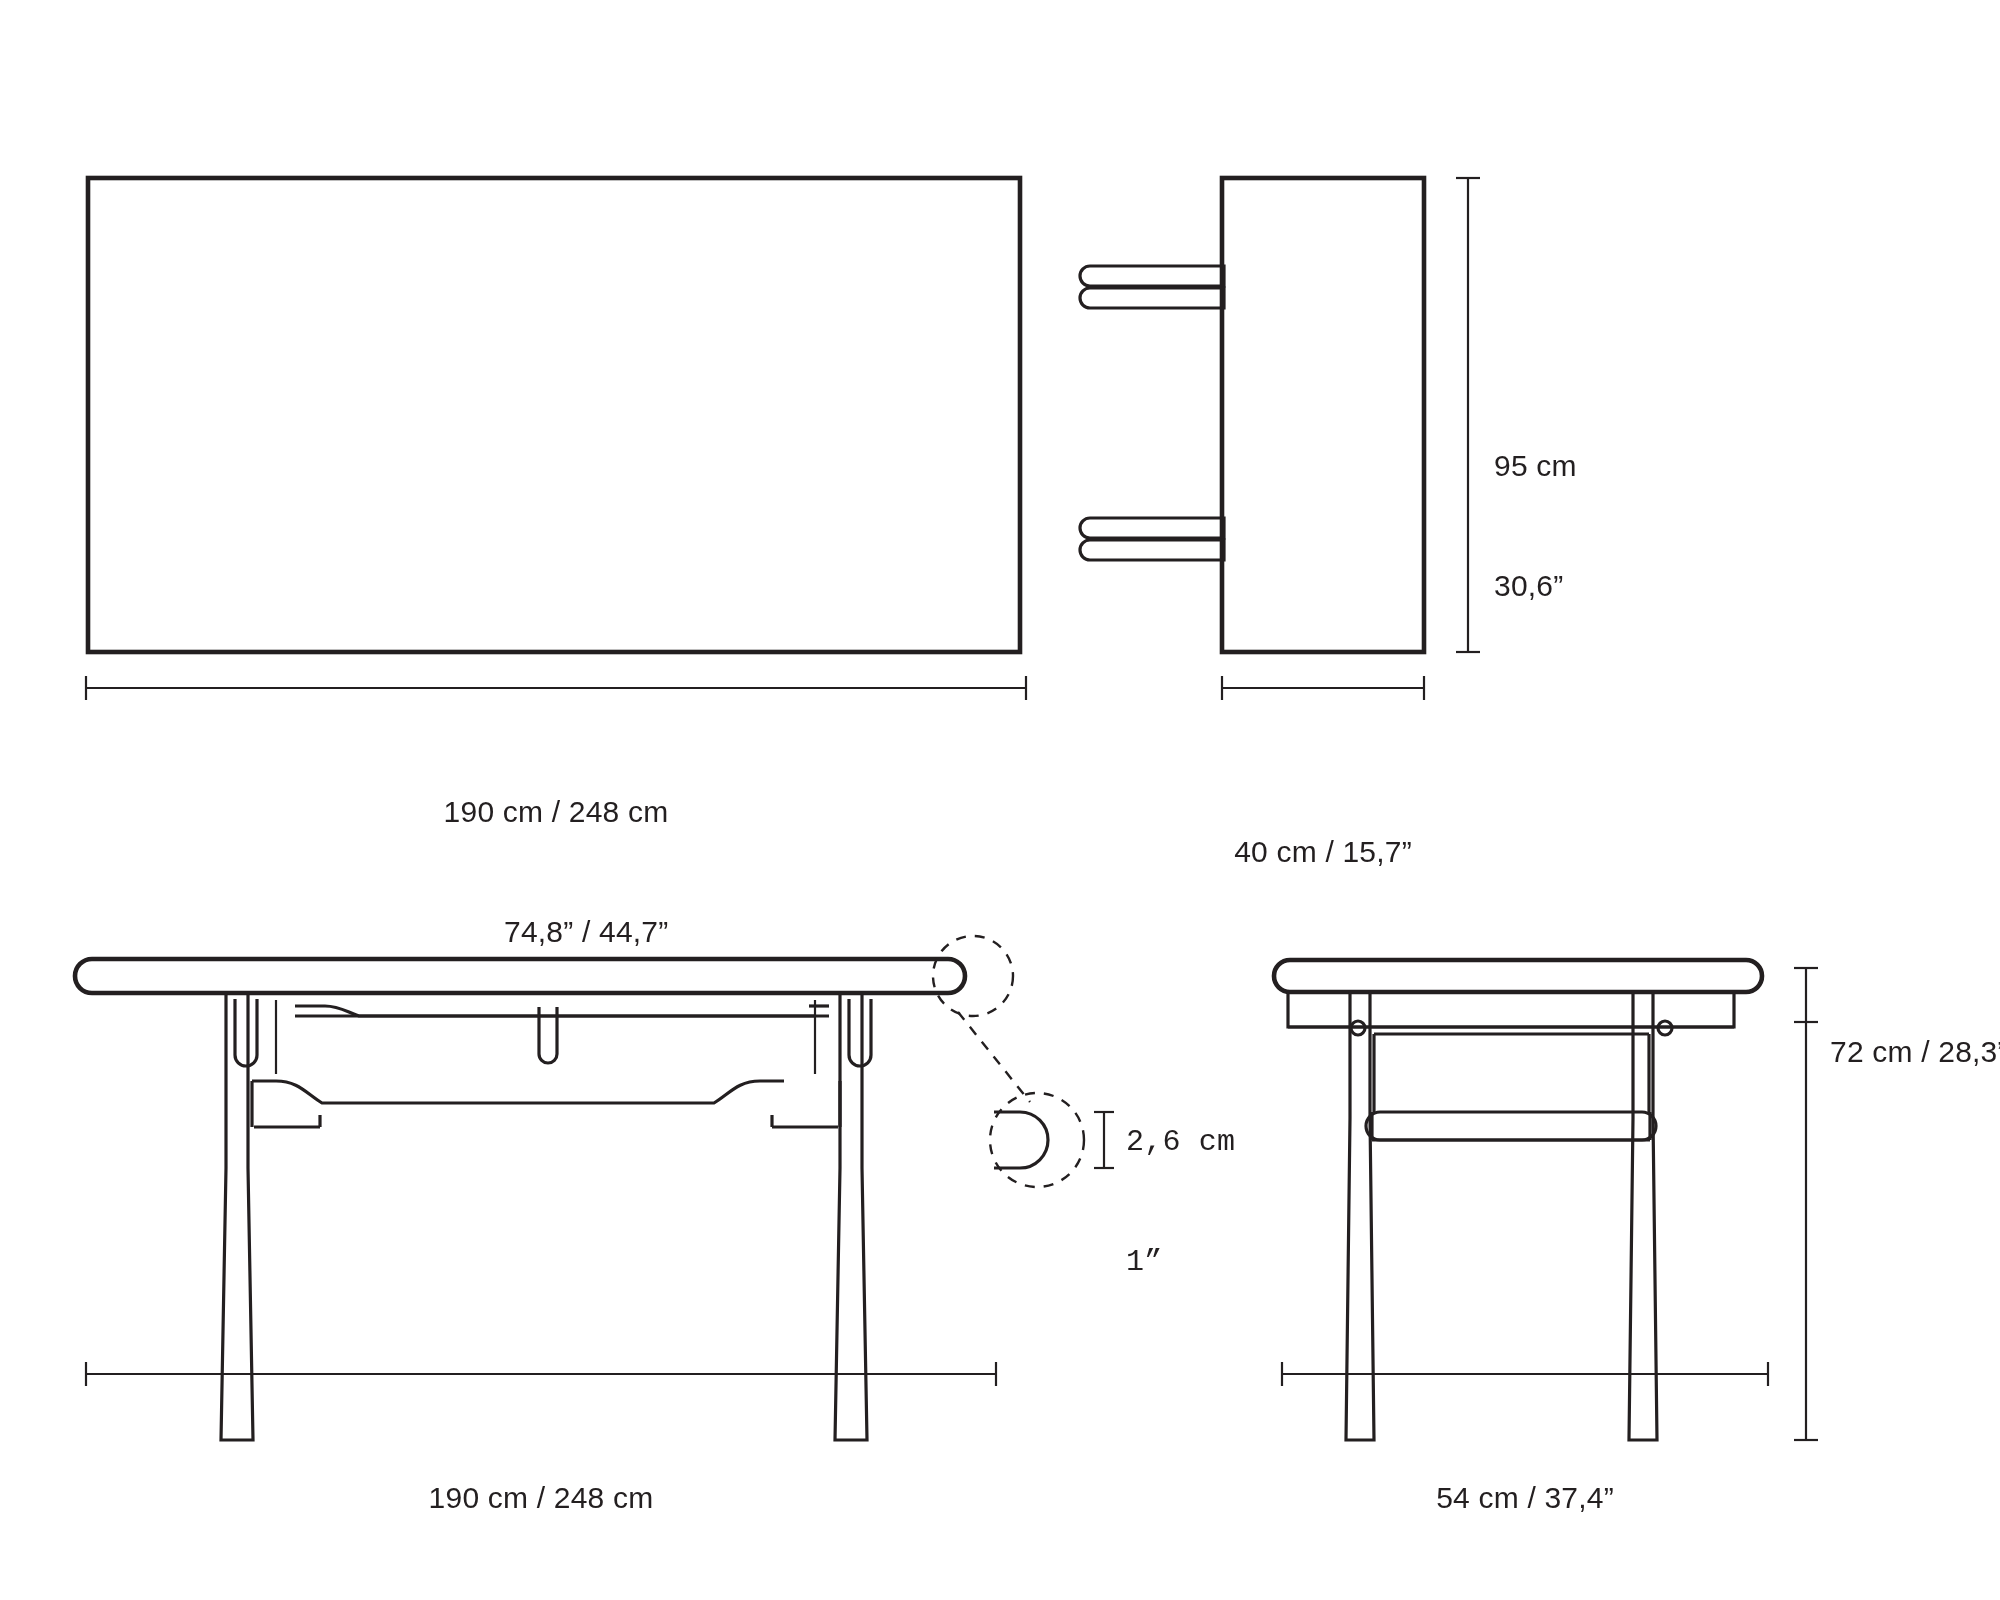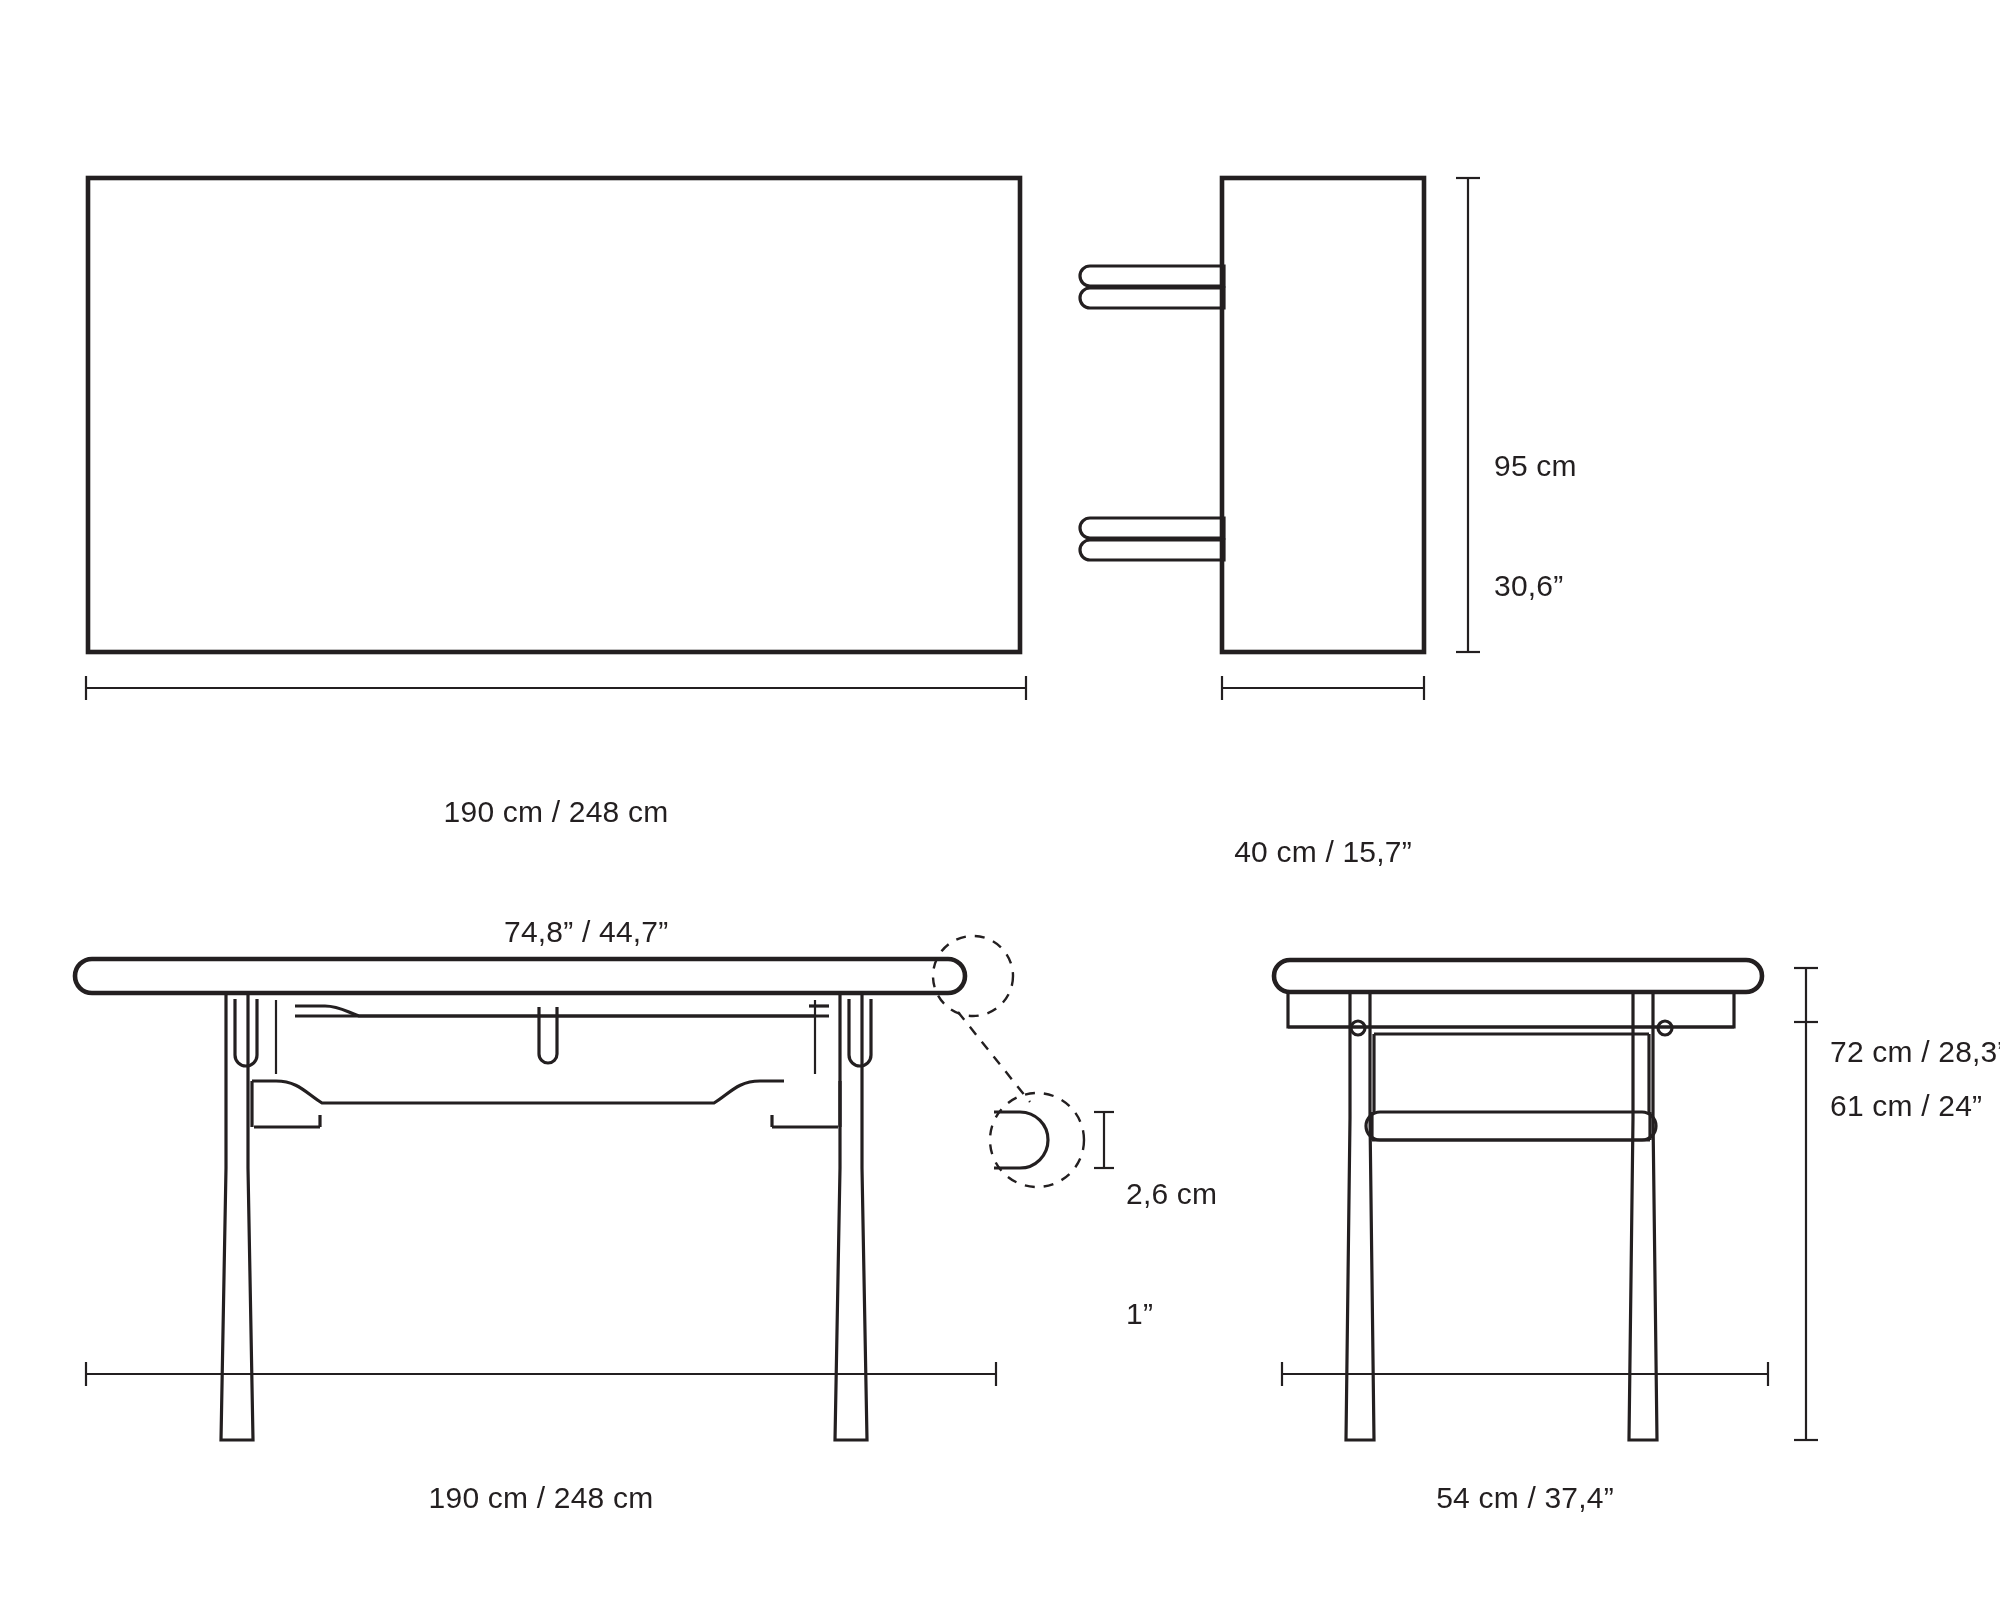--- a/index.html
+++ b/index.html
@@ -205,34 +205,31 @@
 
   <div class="dimtext center" style="left:1323px; top:752px;">
     <span class="dim-line-1">40 cm / 15,7”</span>
   </div>
 
   <div class="dimtext left" style="left:1494px; top:366px;">
     <span class="dim-line-1">95 cm</span>
     <span class="dim-line-2">30,6”</span>
   </div>
 
-  <div class="dimtext left" style="left:1126px; top:1094px;">
+  <div class="dimtext left" style="left:1126px; top:1042px;font-family:Liberation Mono, monospace;">
     <span class="dim-line-1">2,6 cm</span>
     <span class="dim-line-2">1”</span>
   </div>
 
   <div class="dimtext center" style="left:541px; top:1398px;">
     <span class="dim-line-1">190 cm / 248 cm</span>
     <span class="dim-line-2">74,8” / 97,6”</span>
   </div>
 
   <div class="dimtext center" style="left:1525px; top:1398px;">
     <span class="dim-line-1">54 cm / 37,4”</span>
   </div>
 
   <div class="dimtext left" style="left:1830px; top:952px;">
     <span class="dim-line-1">72 cm / 28,3”</span>
   </div>
-  <div class="dimtext left" style="left:1830px; top:1006px;">
-    <span class="dim-line-1">61 cm / 24”</span>
-  </div>
 
 </div>
 
 </body></html>

